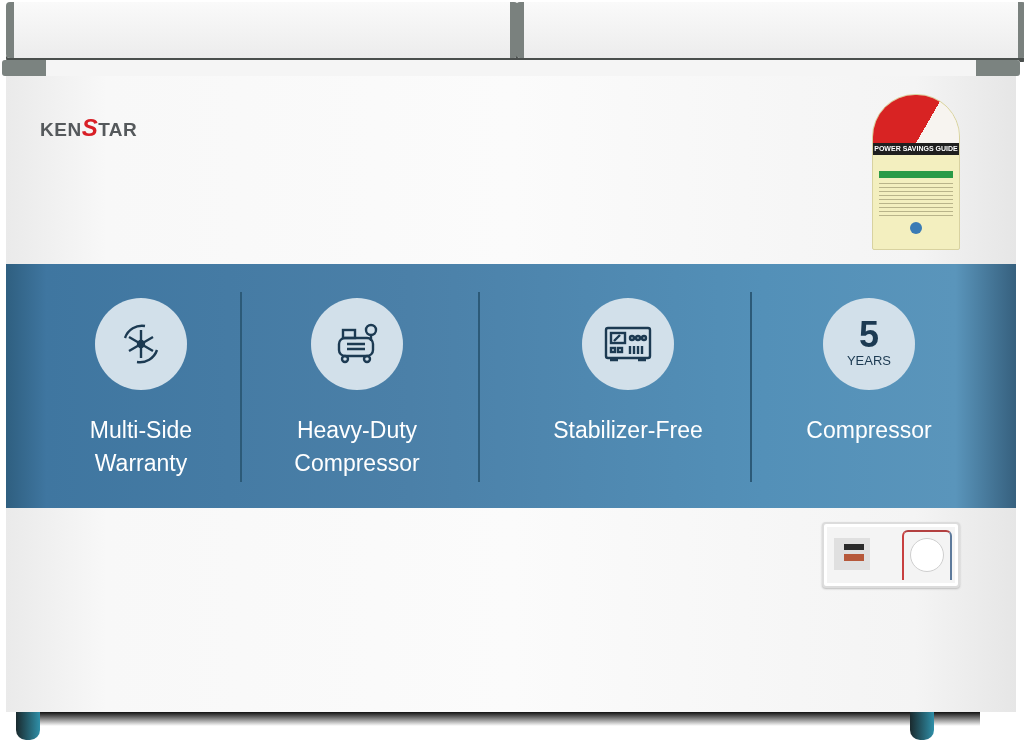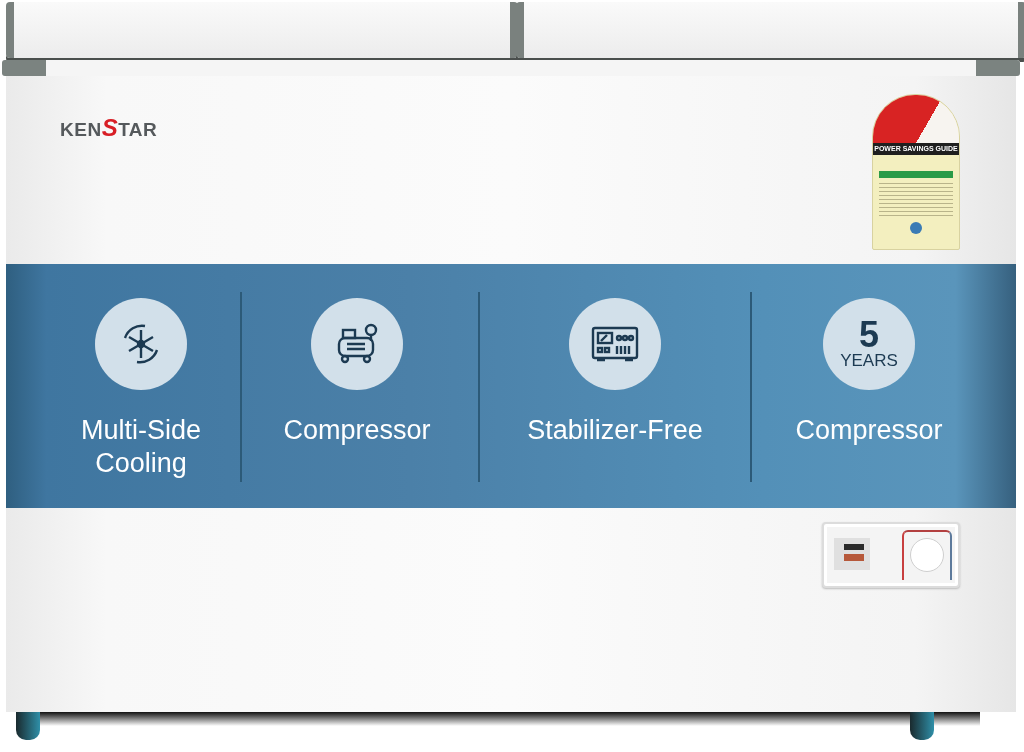--- a/index.html
+++ b/index.html
@@ -5,35 +5,35 @@
   html,body{margin:0;padding:0;}
   body{width:1024px;height:752px;background:#ffffff;position:relative;overflow:hidden;font-family:"Liberation Sans",sans-serif;}
   .lid{position:absolute;top:2px;height:56px;background:linear-gradient(#fafafa,#ececec);border-left:8px solid #7a817e;border-right:8px solid #7a817e;border-radius:4px;box-shadow:0 4px 0 #4a4f4d;}
   .lid.left{left:6px;width:496px;}
   .lid.right{left:516px;width:494px;}
   .rim{position:absolute;top:60px;left:2px;width:1018px;height:16px;background:#f5f5f5;border-radius:3px;}
   .rim .cap{position:absolute;top:0;height:16px;width:44px;background:#7b8380;}
   .rim .cap.l{left:0;border-radius:3px 0 0 3px;}
   .rim .cap.r{right:0;border-radius:0 3px 3px 0;}
   .body{position:absolute;top:76px;left:6px;width:1010px;height:636px;background:linear-gradient(90deg,#eaeaea,#f8f8f8 10%,#fbfbfb 50%,#f4f4f4 90%,#e6e6e6);}
-  .logo{position:absolute;left:60px;top:114px;font-weight:bold;font-size:19px;color:#55595c;letter-spacing:0.5px;}
+  .logo{position:absolute;left:40px;top:114px;font-weight:bold;font-size:19px;color:#55595c;letter-spacing:0.5px;}
   .logo .s{color:#d81f26;font-style:italic;font-size:24px;}
   .label{position:absolute;left:872px;top:94px;width:86px;height:154px;background:#f3efbf;border:1px solid #d8d2a0;border-radius:43px 43px 2px 2px;overflow:hidden;}
   .label .top{height:48px;background:conic-gradient(from 270deg at 50% 100%,#d82323 0 120deg,#f7f4f0 120deg 180deg);}
   .label .band{background:#1f1f1f;color:#fff;font-size:7px;font-weight:bold;text-align:center;padding:2px 0;line-height:8px;}
   .label .green{margin:16px 6px 2px;height:7px;background:#2a9b47;}
   .label .lines{margin:2px 6px;height:36px;background:repeating-linear-gradient(#f3efbf 0 3px,#b9b48a 3px 4px);}
   .label .seal{width:12px;height:12px;border-radius:50%;background:#3a7bb5;margin:6px auto 0;}
   .band-blue{position:absolute;top:264px;left:6px;width:1010px;height:244px;background:linear-gradient(90deg,#2f5f80 0,#3f76a0 4%,#4b80a8 40%,#5390b8 75%,#5a95bb 94%,#36607e 100%);}
   .feature{position:absolute;top:0;height:244px;text-align:center;color:#ffffff;}
   .feature .circle{width:92px;height:92px;border-radius:50%;background:#d2e0ea;margin:34px auto 0;display:flex;align-items:center;justify-content:center;flex-direction:column;color:#1c3a52;}
-  .feature .title{font-size:27px;line-height:33px;margin-top:24px;}
+  .feature .title{font-size:23px;line-height:33px;margin-top:24px;}
   .divider{position:absolute;top:28px;width:2px;height:190px;background:#2c5a78;}
   .years-num{font-size:36px;font-weight:bold;line-height:34px;}
-  .years-txt{font-size:17px;line-height:18px;}
+  .years-txt{font-size:13px;line-height:18px;}
   .control{position:absolute;left:822px;top:522px;width:134px;height:62px;background:#f4f4f4;border:2px solid #dcdcdc;border-radius:4px;box-shadow:inset 0 0 0 3px #fff,0 1px 2px #bbb;}
   .control .win{position:absolute;left:10px;top:14px;width:36px;height:32px;background:#e0e0e0;}
   .control .l1{position:absolute;left:20px;top:20px;width:20px;height:6px;background:#2a2a2a;}
   .control .l2{position:absolute;left:20px;top:30px;width:20px;height:7px;background:#b6583a;}
   .control .frame{position:absolute;left:78px;top:6px;width:46px;height:48px;border-top:2px solid #b34040;border-left:2px solid #c84040;border-right:2px solid #5d7a9c;border-radius:6px 6px 0 0;}
   .control .knob{position:absolute;left:86px;top:14px;width:32px;height:32px;border-radius:50%;background:#ffffff;border:1px solid #cfcfcf;}
   .shadow{position:absolute;top:712px;left:40px;width:940px;height:14px;background:linear-gradient(#111,#ffffff);}
   .wheel{position:absolute;top:712px;width:24px;height:28px;background:linear-gradient(90deg,#1a2a2e,#2f8fa8);border-radius:0 0 10px 10px;}
 </style>
 </head>
@@ -64,44 +64,45 @@
     <div class="circle">
       <svg width="52" height="52" viewBox="0 0 52 52" fill="none" stroke="#1c3a52" stroke-width="2.4">
         <path d="M10 20 A18 18 0 0 1 30 8"></path>
           <path d="M42 32 A18 18 0 0 1 22 44"></path>
         <path d="M26 12v28M14 19l24 14M38 19L14 33"></path>
           <circle cx="26" cy="26" r="3" fill="#1c3a52"></circle>
       </svg>
     </div>
     <div class="title">
         <div>Multi-Side</div>
-        <div>Cooling</div>
+        <div>Warranty</div>
       </div>
   </div>
   <div class="divider" style="left:234px;"></div>
 
   <div class="feature" style="left:236px;width:230px;">
     <div class="circle">
       <svg width="52" height="52" viewBox="0 0 52 52" fill="none" stroke="#1c3a52" stroke-width="2.4">
         <rect x="8" y="20" width="34" height="18" rx="6"></rect>
           <rect x="12" y="12" width="12" height="8"></rect>
         <circle cx="40" cy="12" r="5"></circle>
           <path d="M40 17v6"></path>
           <circle cx="14" cy="41" r="3"></circle>
           <circle cx="36" cy="41" r="3"></circle>
         <path d="M16 26h18M16 31h18"></path>
       </svg>
     </div>
     <div class="title">
+        <div>Heavy-Duty</div>
         <div>Compressor</div>
       </div>
   </div>
   <div class="divider" style="left:472px;"></div>
 
-  <div class="feature" style="left:494px;width:230px;">
+  <div class="feature" style="left:507px;width:230px;">
     <div class="circle">
       <svg width="56" height="52" viewBox="0 0 56 52" fill="none" stroke="#1c3a52" stroke-width="2.4">
         <rect x="6" y="10" width="44" height="30" rx="2"></rect>
           <rect x="11" y="15" width="14" height="10"></rect>
           <path d="M14 23l6-6"></path>
         <circle cx="32" cy="20" r="2"></circle>
           <circle cx="38" cy="20" r="2"></circle>
           <circle cx="44" cy="20" r="2"></circle>
         <rect x="11" y="30" width="4" height="4"></rect>
           <rect x="18" y="30" width="4" height="4"></rect>

